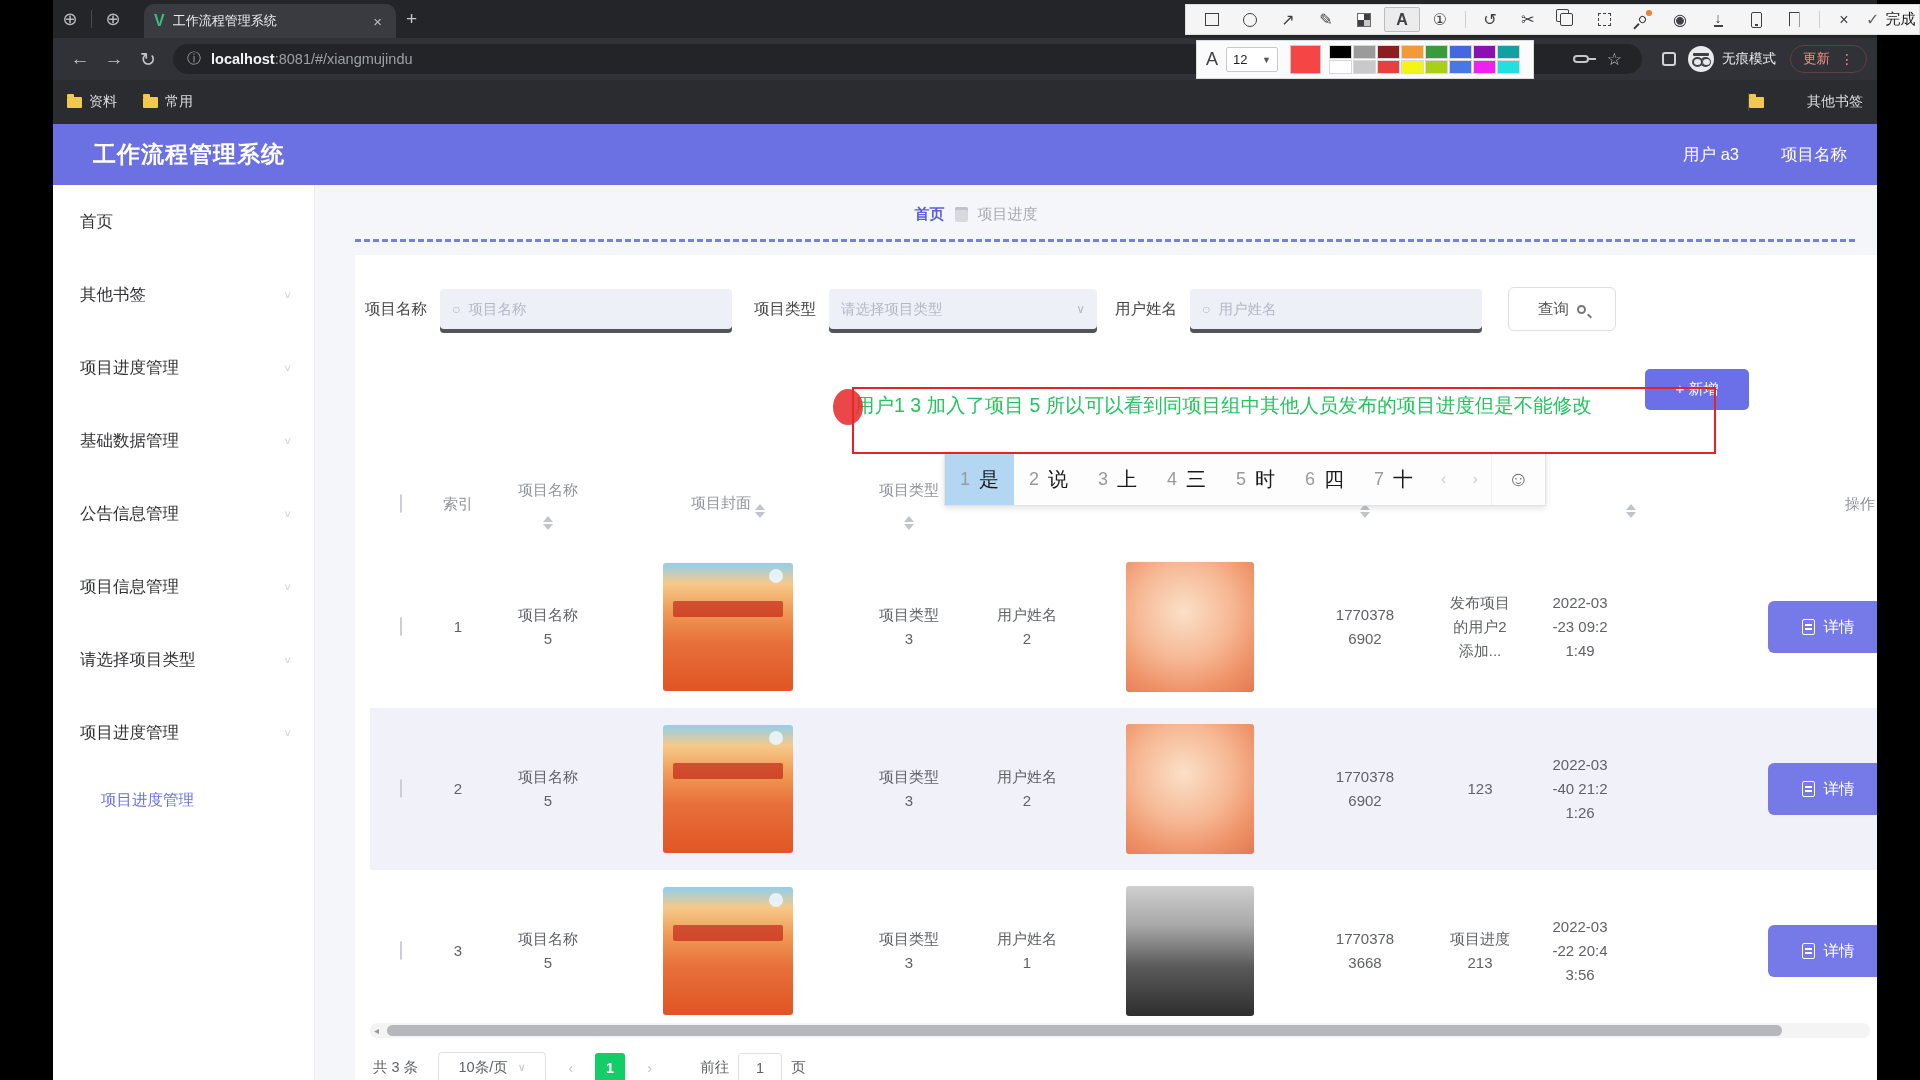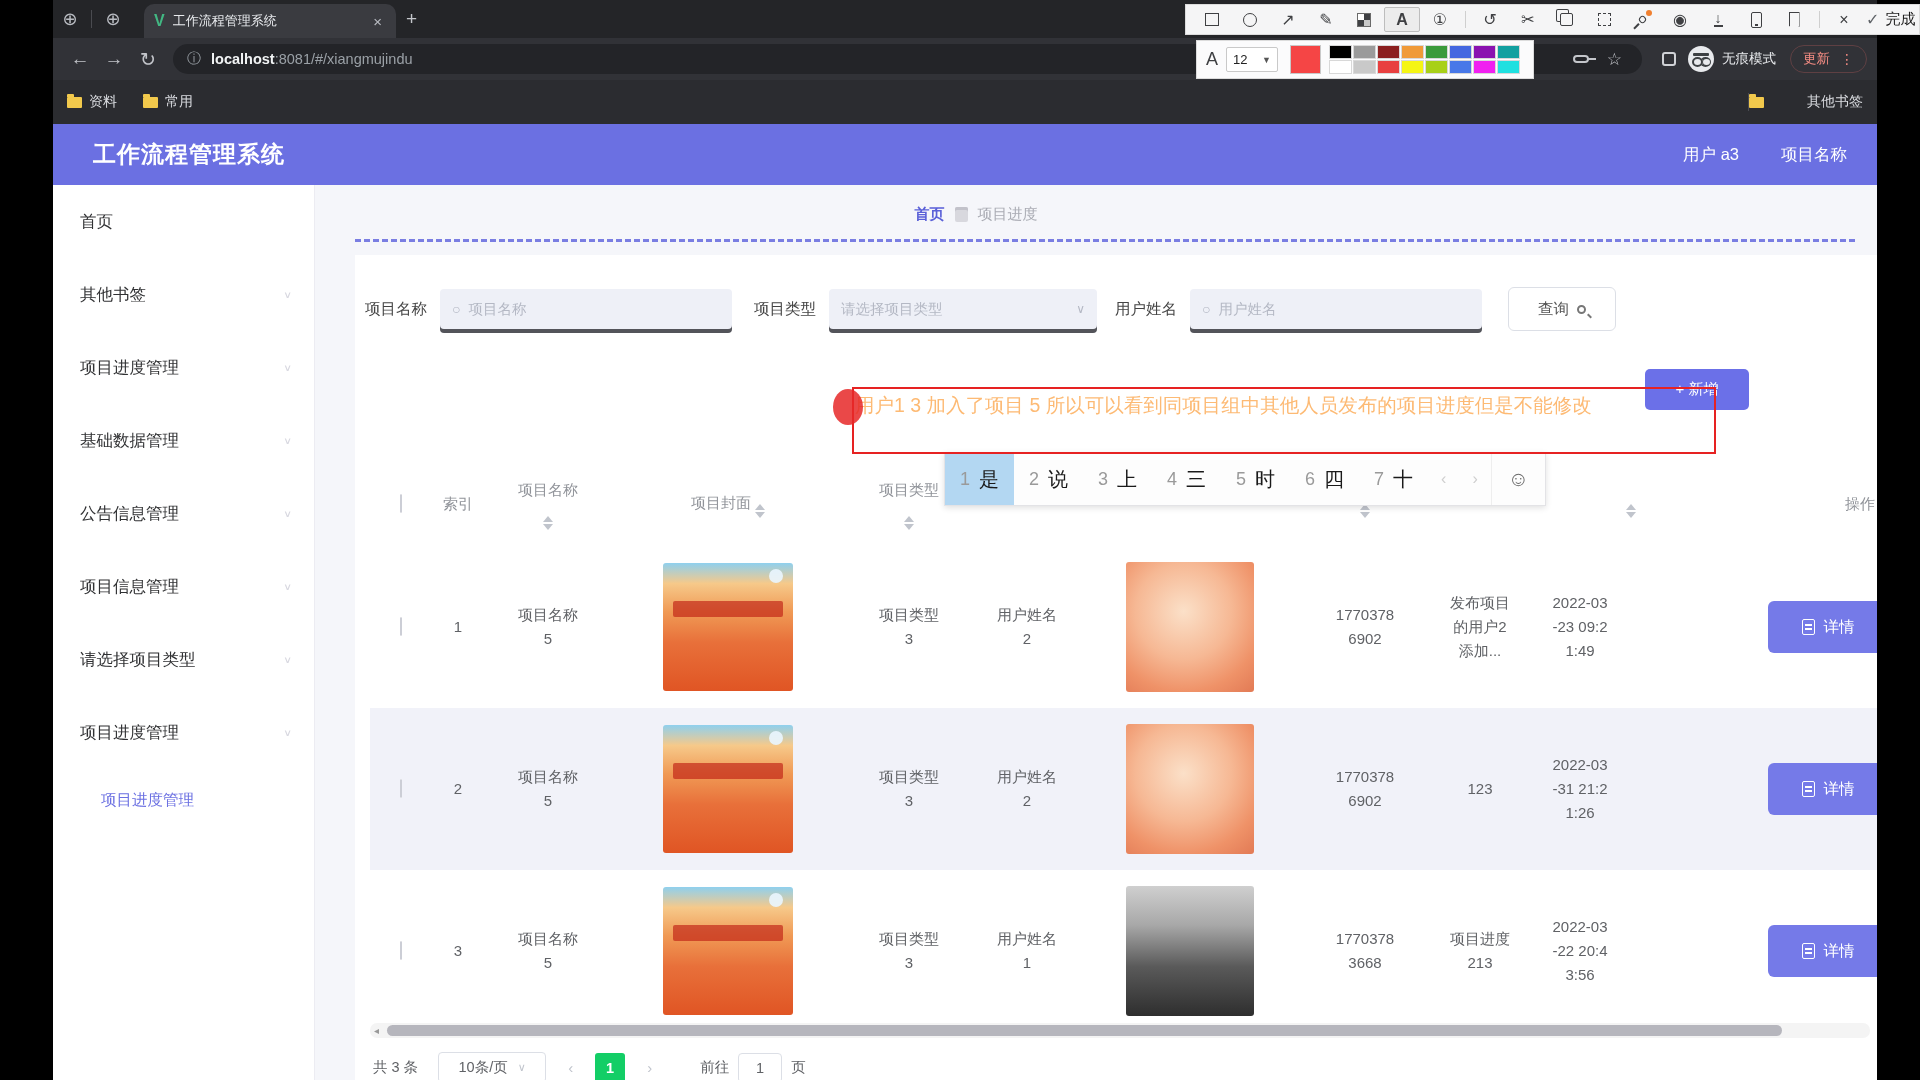--- a/index.html
+++ b/index.html
@@ -144,21 +144,21 @@
   
   .ime { position:absolute; left:944px; top:452px; height:54px; background:#fdfdfd;
     border:1px solid #e3e3e6; box-shadow:0 2px 6px rgba(0,0,0,.12); display:flex; align-items:stretch; z-index:40; }
   .ime-cand { display:flex; align-items:center; gap:9px; padding:0 15px; font-size:20px; color:#1a1a1a; }
   .ime-cand .n { color:#9a9a9a; font-size:18px; }
   .ime-sel { background:#b3d7f2; }
   .ime-nav { display:flex; align-items:center; color:#cfcfcf; font-size:16px; padding:0 13px; }
   .ime-smile { display:flex; align-items:center; border-left:1px solid #eee; padding:0 16px; color:#6a6a6a; font-size:21px; }
 
   .anno-rect { position:absolute; left:852px; top:387px; width:864px; height:67px; border:2px solid #e62222; z-index:50; }
-  .anno-text { position:absolute; left:855px; top:391px; width:870px; color:#fdba74; font-size:19.5px;
+  .anno-text { position:absolute; left:855px; top:391px; width:870px; color:#22c55e; font-size:19.5px;
     line-height:28px; z-index:51; white-space:nowrap; }
   .anno-caret { display:inline-block; width:2px; height:19px; background:#e62222; vertical-align:-3px; margin-left:1px; }
   .anno-circle { position:absolute; left:833px; top:389px; width:30px; height:36px; background:rgba(230,40,40,.85);
     border-radius:50%; z-index:52; }
 
   
   .capbar { position:absolute; left:1185px; top:4px; width:735px; height:31px; background:#f5f5f6;
     border:1px solid #dcdcdc; display:flex; align-items:center; padding:0 8px; gap:2px; z-index:60; }
   .cap-icon { width:36px; height:25px; display:flex; align-items:center; justify-content:center;
     color:#3f4043; font-size:16px; position:relative; }
@@ -452,21 +452,21 @@
                 <div>1770378</div>
                 <div>6902</div>
               </div>
               <div class="cell">
                 <div>123</div>
                 <div></div>
                 <div></div>
               </div>
               <div class="cell">
                 <div>2022-03</div>
-                <div>-31 21:2</div>
+                <div>-40 21:2</div>
                 <div>1:26</div>
               </div>
               <div class="cell" style="text-align:left">
                 <div class="detail-btn">
                   <span class="doc-ic"></span>
                   <span>详情</span>
                 </div>
               </div>
             </div>
 

